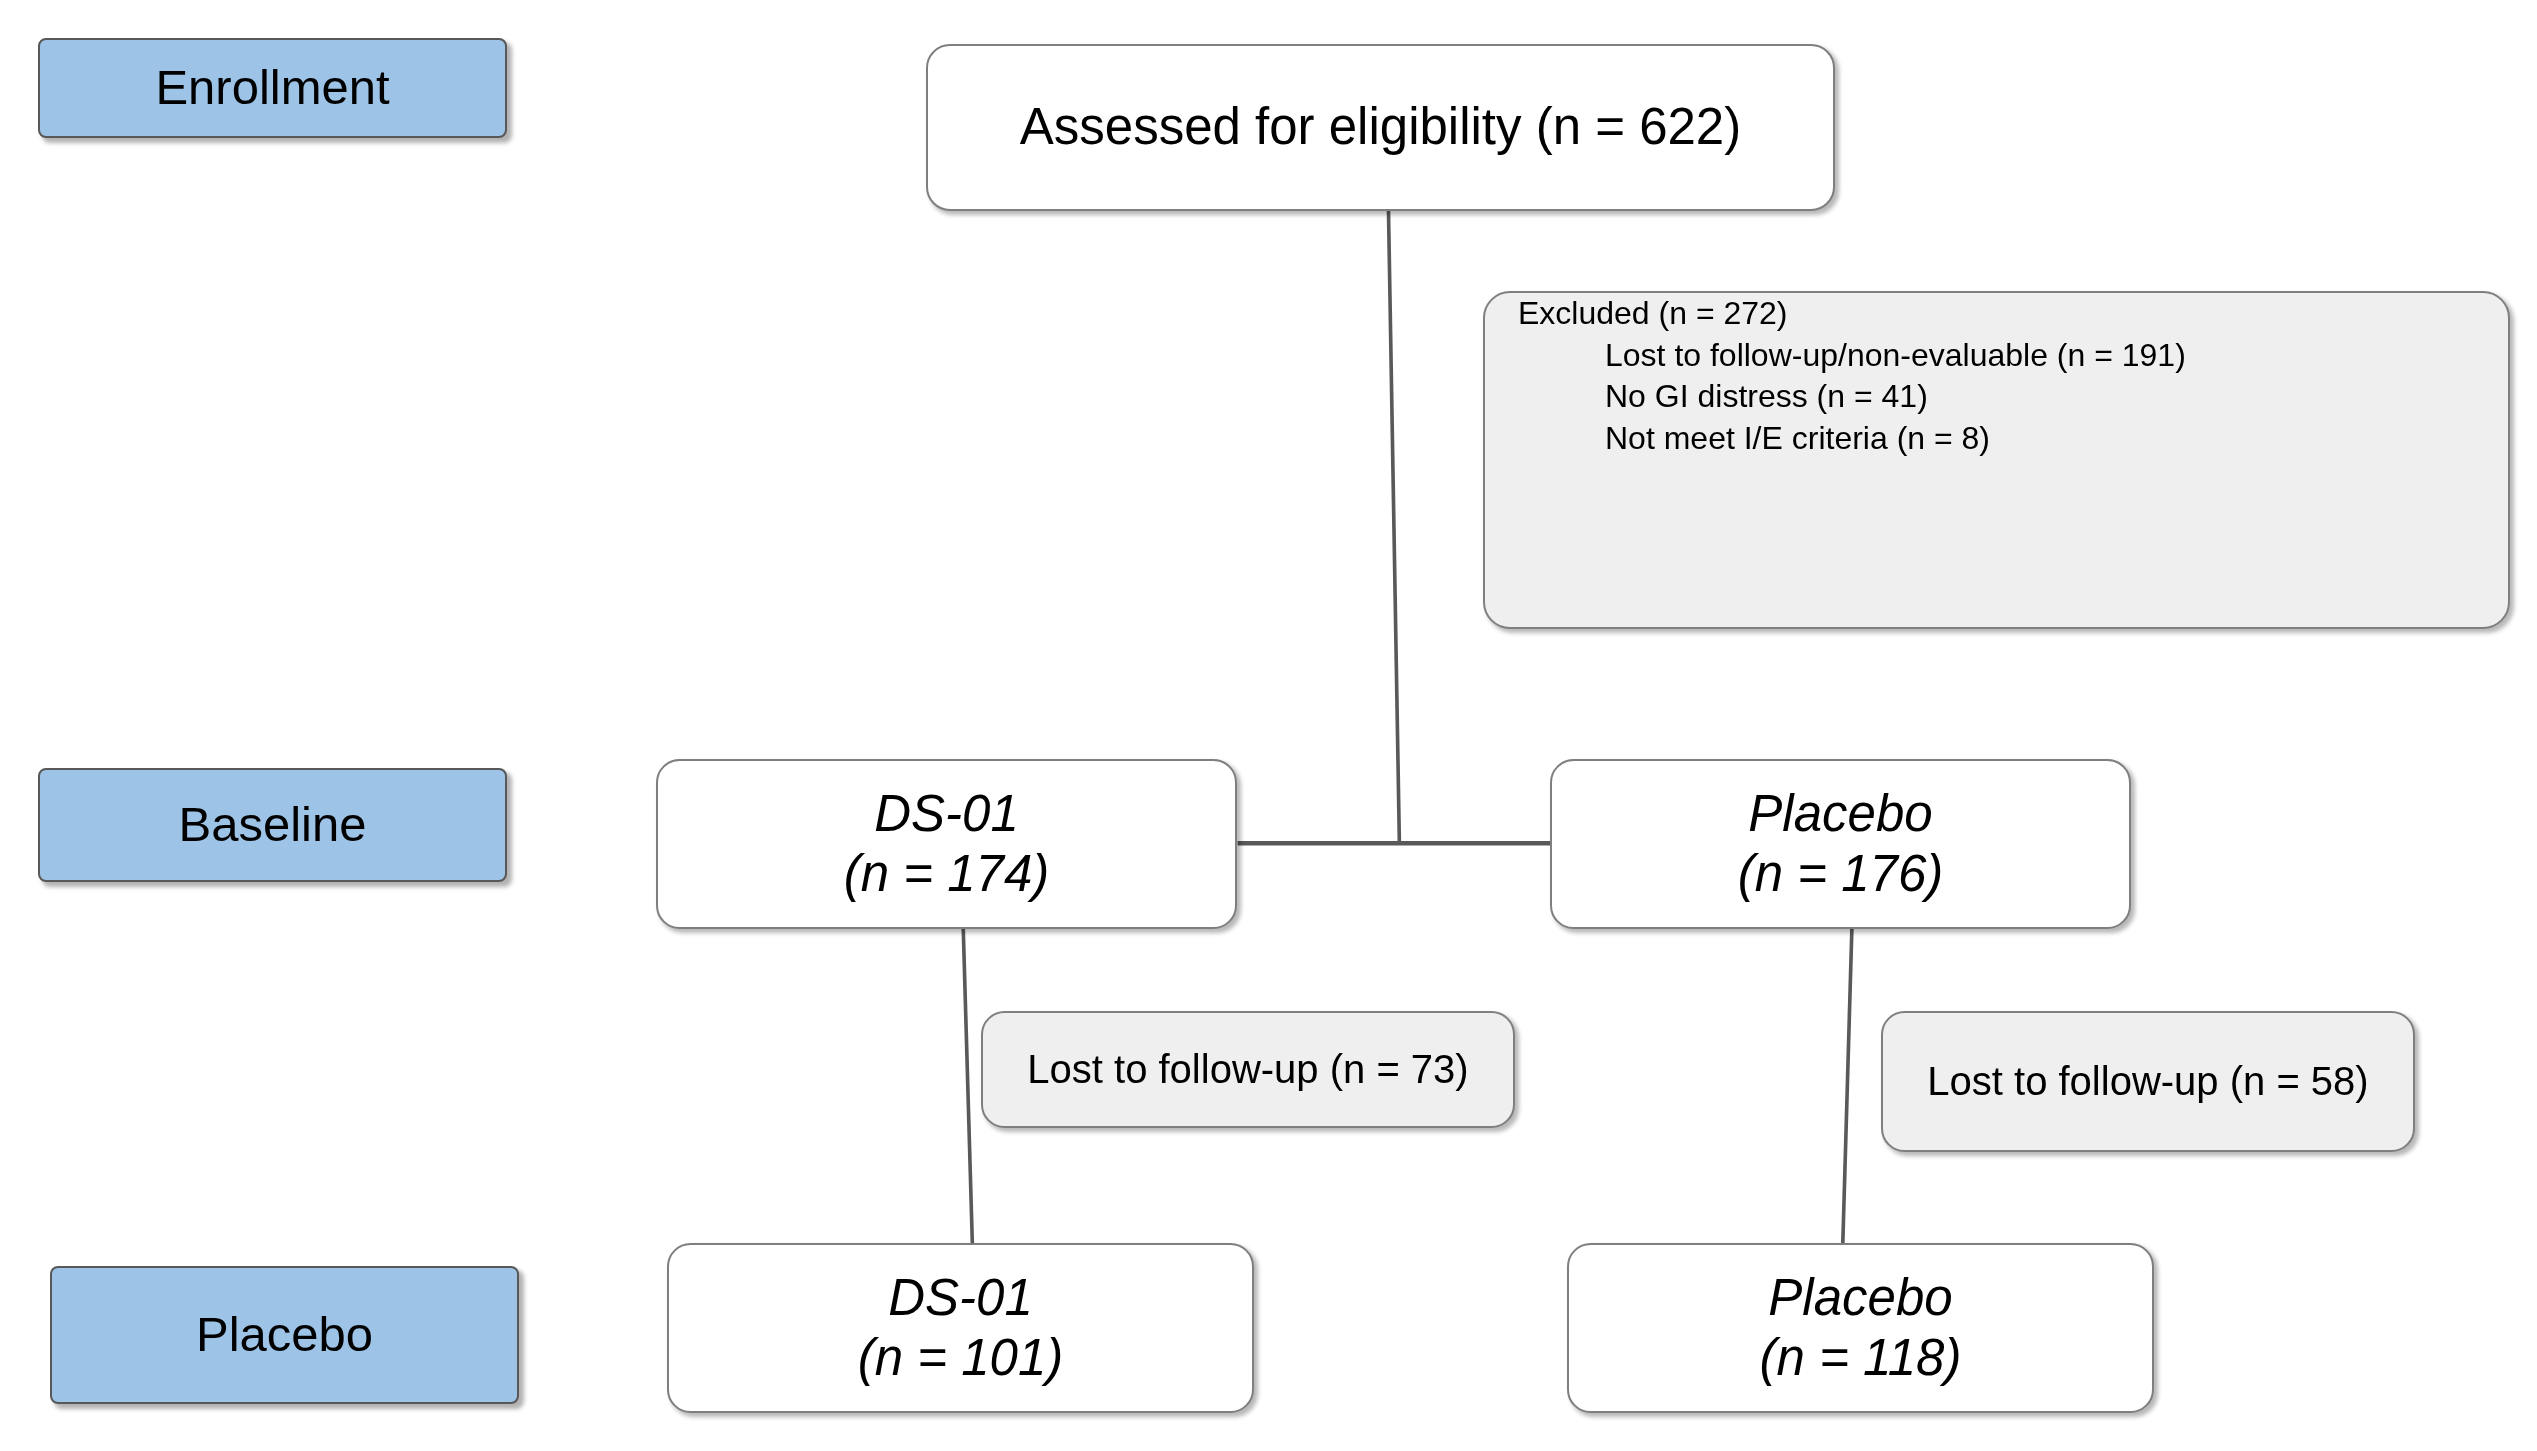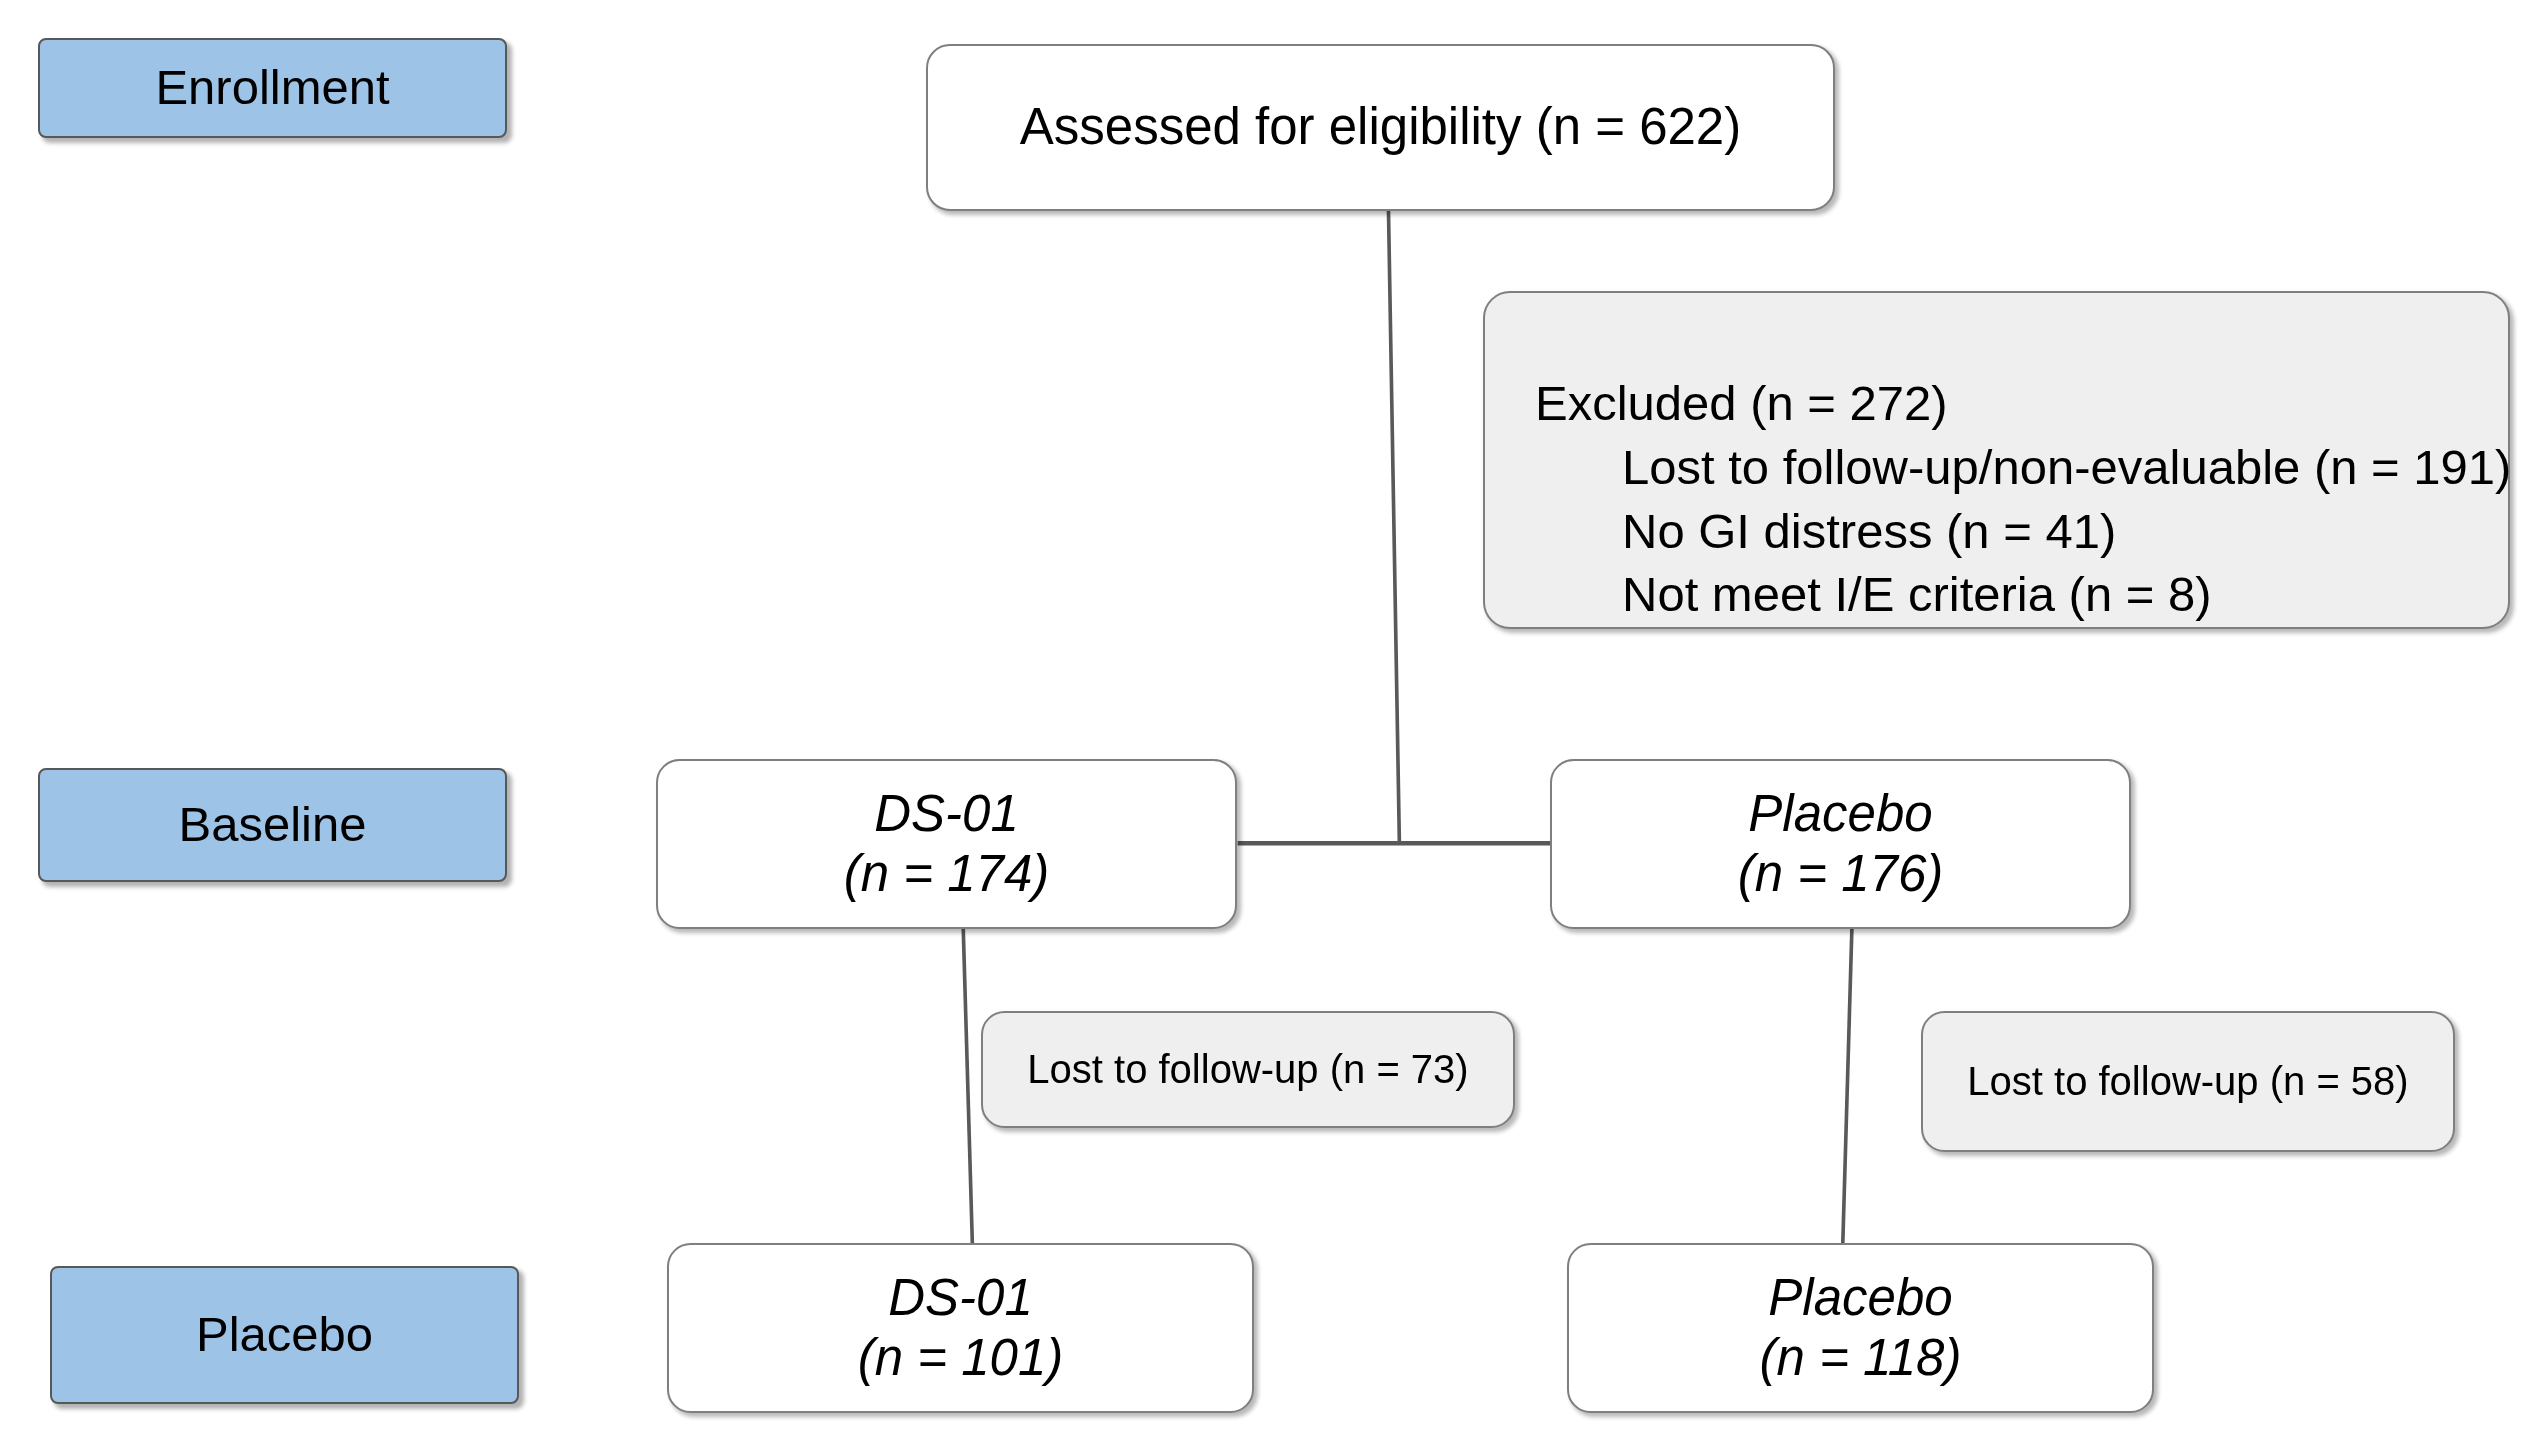--- a/index.html
+++ b/index.html
@@ -61,26 +61,26 @@
   }
 
   
   .secondary {
     background: #efefef;
     border: 2.7px solid #7f7f7f;
     font-size: 40px;
   }
 
   .exclusion-box {
-    align-items: flex-end;
+    align-items: flex-start;
     justify-content: flex-start;
     text-align: left;
     border-radius: 27px;
-    padding: 0 50px;
-    font-size: 49px;
+    padding: 0 33px;
+    font-size: 32px;
   }
   .exclusion-list {
     width: 100%;
   }
   .exclusion-line {
     white-space: nowrap;
     line-height: 1.30;
   }
   .exclusion-line.indent {
     padding-left: 87px;
@@ -143,21 +143,21 @@
     <div>
       <span>Placebo</span>
       <span>(n = 176)</span>
     </div>
   </div>
 
   <div class="node secondary" style="left:981px; top:1011px; width:534px; height:117px;text-align:center;">
     <span>Lost to follow-up (n = 73)</span>
   </div>
 
-  <div class="node secondary" style="left:1921px; top:1011px; width:534px; height:141px;">
+  <div class="node secondary" style="left:1881px; top:1011px; width:534px; height:141px;">
     <span>Lost to follow-up (n = 58)</span>
   </div>
 
   <div class="node primary two-line" style="left:667px; top:1243px; width:587px; height:170px;">
     <div>
       <span>DS-01</span>
       <span>(n = 101)</span>
     </div>
   </div>
 

